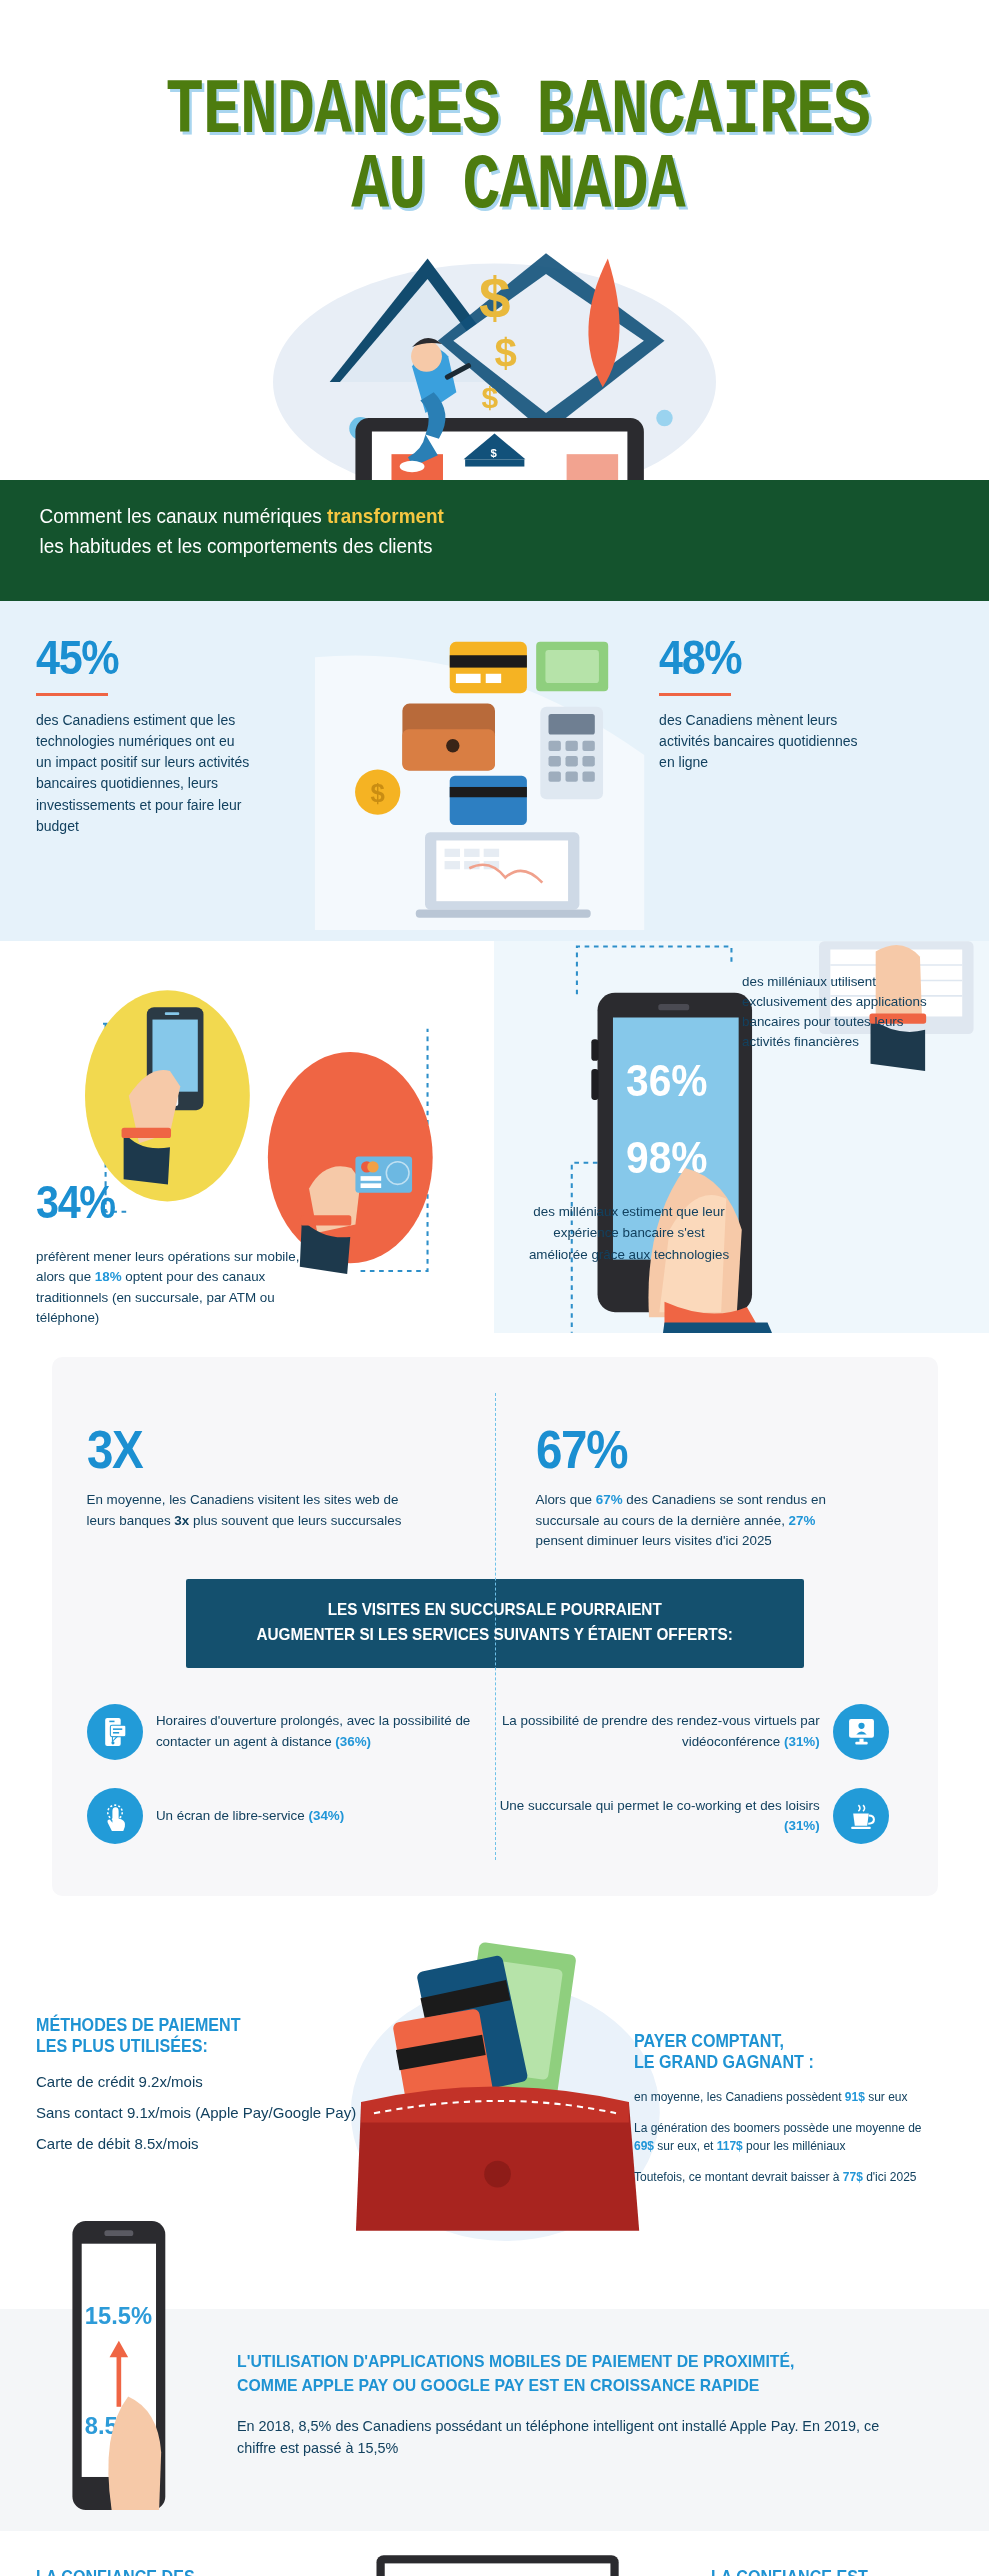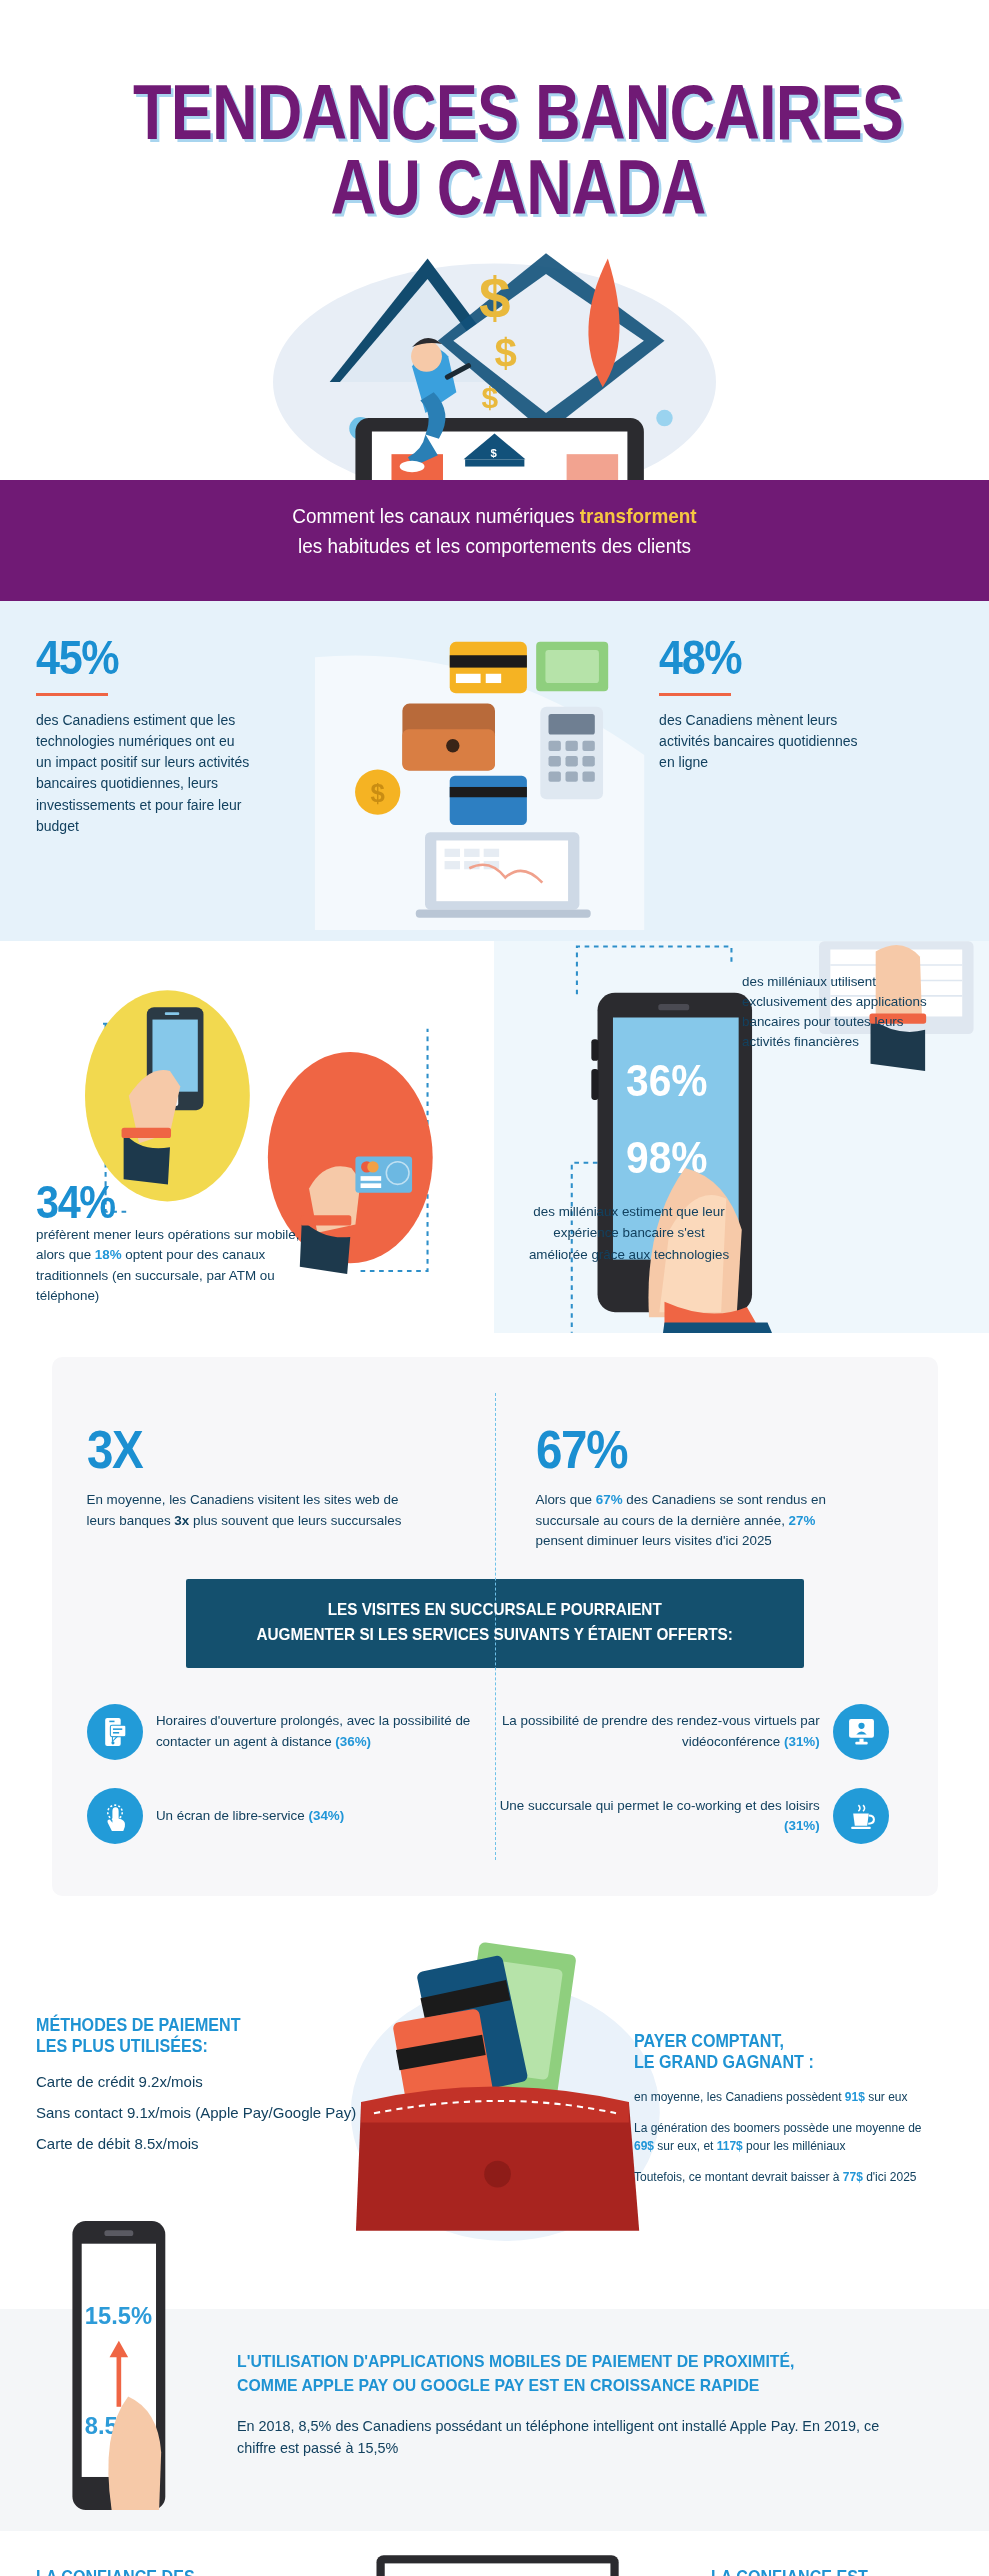--- a/index.html
+++ b/index.html
@@ -7,32 +7,32 @@
     width:989px; background:#ffffff;
     font-family:"Liberation Sans", sans-serif;
     color:#12415f; overflow-x:hidden;
   }
   .page { width:989px; position:relative; }
 
   
   .hero { position:relative; background:#fff; padding-top:77px; }
   .hero h1 {
     text-align:center; line-height:0.92;
-    font-family:Liberation Sans, sans-serif;
-    font-weight:bold; color:#701a75;
+    font-family:Liberation Mono, monospace;
+    font-weight:bold; color:#4d7c0f;
     letter-spacing:-1px;
     text-shadow: 3.1px 3.1px 0 #a8d5ef;
     padding-left: 47px;
   }
   .hero h1 .l1 { display:block; font-size:77px; transform:scaleX(0.82); }
   .hero h1 .l2 { display:block; font-size:77px; transform:scaleX(0.82); margin-top:4.1px;}
   .hero-art { position:relative; height:268px; margin-top:-10.3px; }
 
   .band {
-    background:#701a75; color:#fff; text-align:center;
+    background:#14532d; color:#fff; text-align:left;
     padding:20.6px 0 40px; position:relative; z-index:3;
   }
   .band p { font-size:20.6px; line-height:1.45; font-weight:500; transform:scaleX(0.92);}
   .band .hl { color:#f5c741; font-weight:bold; }
 
   
   .sec1 { display:flex; background:#e6f2fa; position:relative; min-height:340px; }
   .sec1 .col { width:50%; padding:32px 36px; position:relative; z-index:2; }
   .sec1 .col.right { padding-left:20.6px; }
   .bignum { font-size:49px; font-weight:bold; color:#1b8fd1; line-height:1; letter-spacing:-1.5px; transform:scaleX(0.88); transform-origin:left; }
@@ -40,21 +40,21 @@
   .body-txt { font-size:14px; line-height:1.52; color:#12415f; max-width:216px; }
 
   
   .sec1-art { position:absolute; left:50%; top:10.3px; transform:translateX(-50%); width:361px; height:319px; z-index:1;}
 
   
   .sec2 { position:relative; background:#fff; min-height:392px; }
   .sec2 .rightpane { position:absolute; right:0; top:0; width:495px; height:100%; background:#eff7fc; }
   .stat34 { position:absolute; left:36px; top:237px; z-index:5; }
   .stat34 .bignum { font-size:47px; }
-  .stat34 .body-txt { margin-top:0; max-width:289px; font-size:13.4px; }
+  .stat34 .body-txt { margin-top:22px; max-width:289px; font-size:13.4px; }
   .accent { color:#2196d8; font-weight:bold; }
   .phone-txt { position:absolute; left:742px; top:31px; width:196px; font-size:13.4px; line-height:1.5; z-index:6;}
   .mil-txt { position:absolute; left:526px; top:260px; width:206px; font-size:13.4px; line-height:1.6; z-index:6;text-align:center;}
 
   
   .sec3 { background:#fff; padding:24px 0 20.6px; }
   .card3 {
     width:886px; margin:0 auto; background:#f7f7f9;
     border-radius:10.3px; padding:29px 35px 31px; position:relative;
   }

